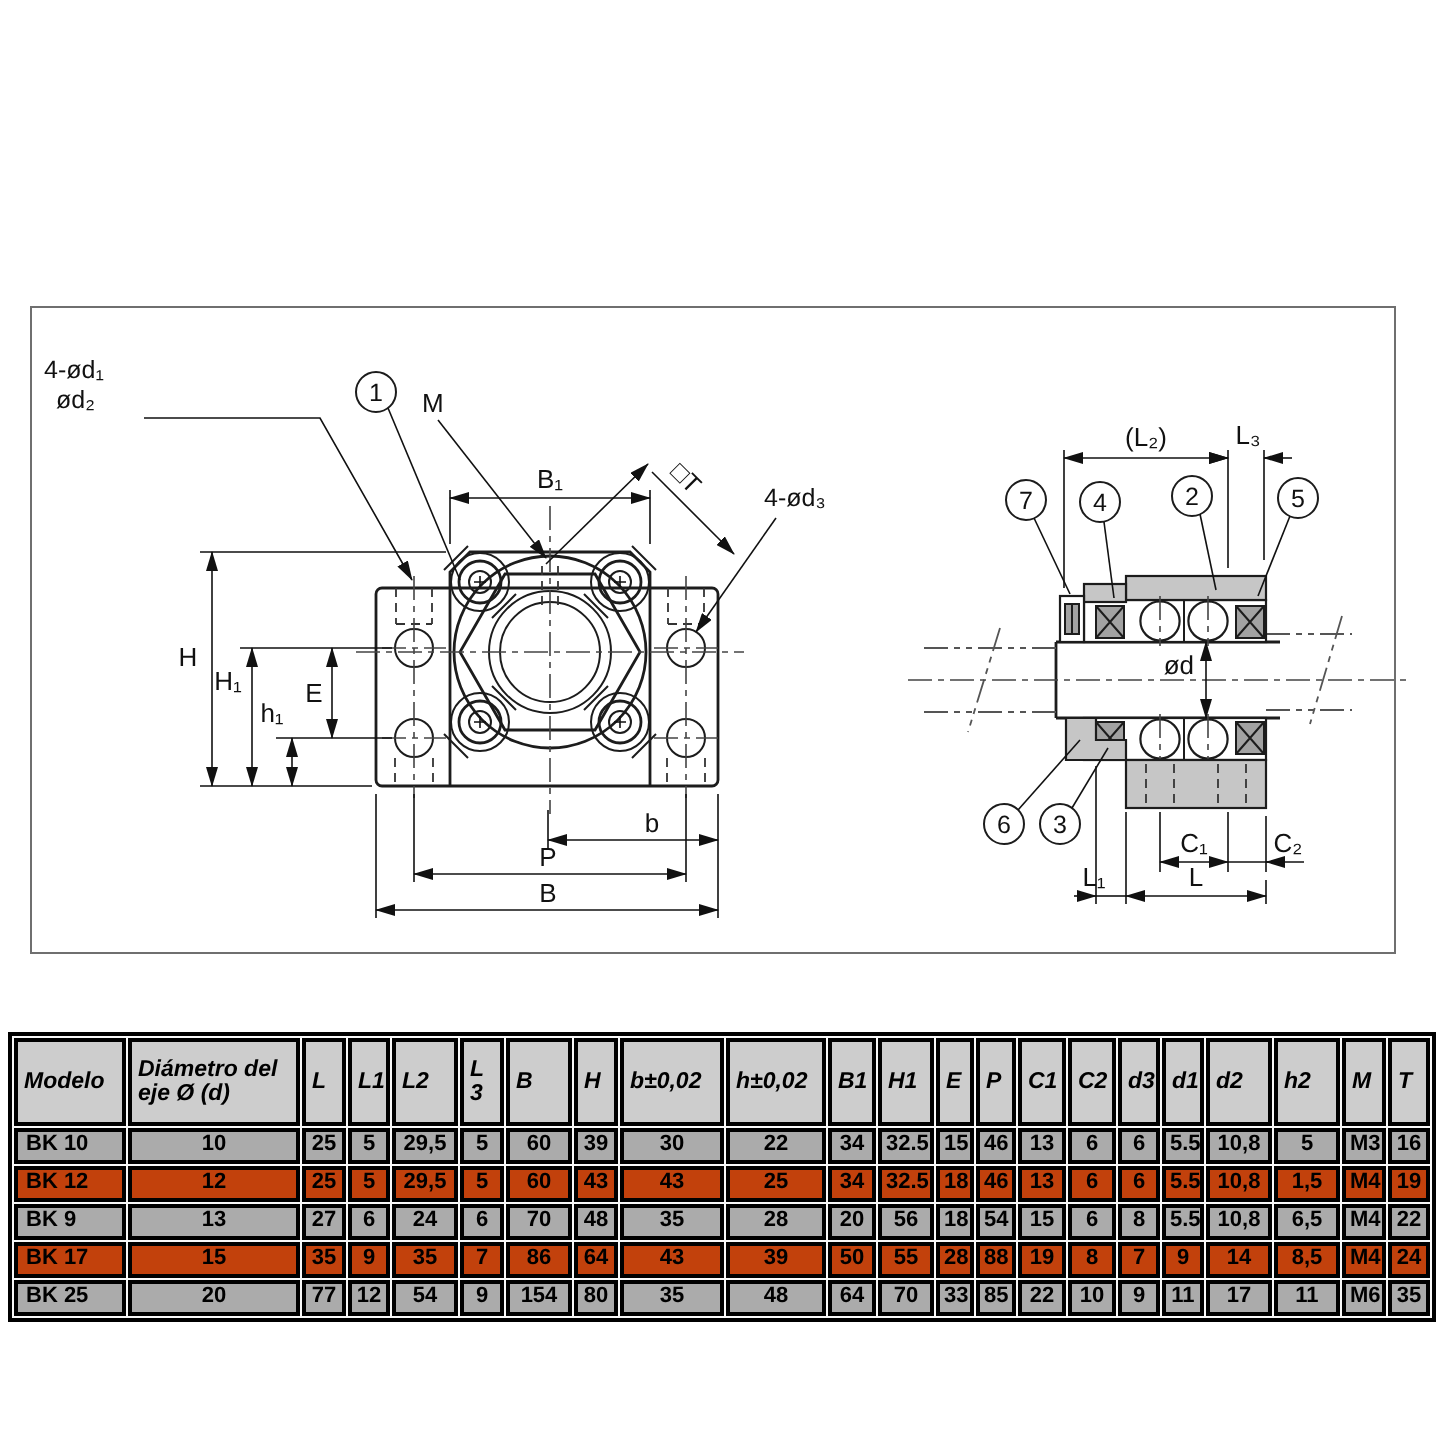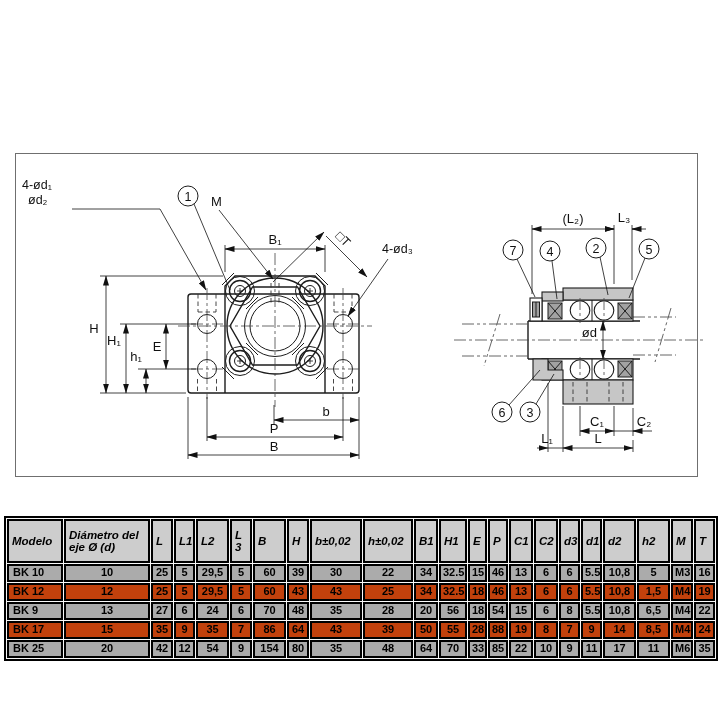--- a/index.html
+++ b/index.html
@@ -420,21 +420,21 @@
           <td>7</td>
           <td>9</td>
           <td>14</td>
           <td>8,5</td>
           <td>M4</td>
           <td>24</td>
         </tr>
         <tr class="dark">
           <td class="left">BK 25</td>
           <td>20</td>
-          <td>42</td>
+          <td>77</td>
           <td>12</td>
           <td>54</td>
           <td>9</td>
           <td>154</td>
           <td>80</td>
           <td>35</td>
           <td>48</td>
           <td>64</td>
           <td>70</td>
           <td>33</td>

